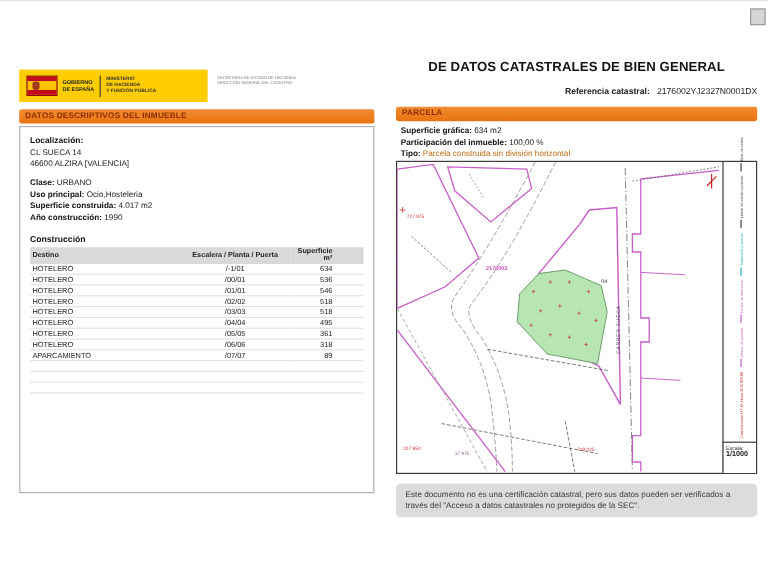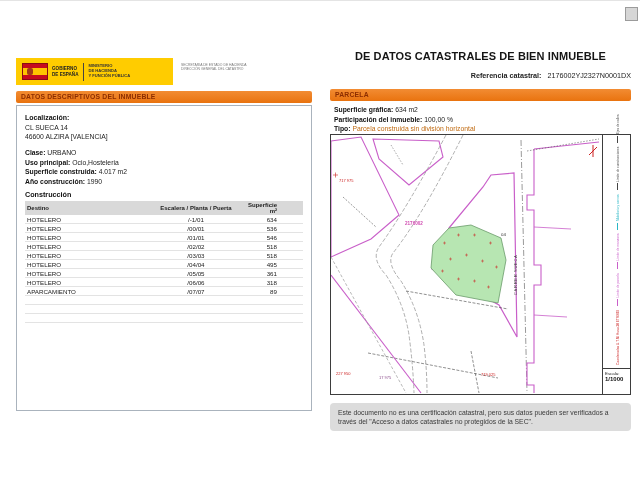--- a/index.html
+++ b/index.html
@@ -22,21 +22,21 @@
   .obar-left{left:16px;top:90px;width:296px;}
   .obar-right{left:330px;top:88px;width:301px;}
 
   .lbox{position:absolute;left:16px;top:104px;width:296px;height:306px;border:1px solid #aab3bd;box-sizing:border-box;padding:7px 8px;}
   .b{font-weight:bold;}
   .t7{font-size:6.8px;line-height:9px;color:#222;}
   .b7{font-size:7px;line-height:10px;color:#111;font-weight:bold;}
   .attr-line{font-size:6.8px;line-height:9.6px;color:#222;}
   .attr-line .b{color:#111;}
   #attr-block{margin-top:7px;}
-  .ctitle{font-size:7.2px;font-weight:bold;color:#111;margin-top:4px;margin-bottom:2px;}
+  .ctitle{font-size:7.2px;font-weight:bold;color:#111;margin-top:9px;margin-bottom:2px;}
   table.ctab{width:100%;border-collapse:collapse;table-layout:fixed;font-size:6.2px;color:#222;}
   table.ctab col.c1{width:45%;} table.ctab col.c2{width:33%;} table.ctab col.c3{width:22%;}
   table.ctab th{background:#d9d9d9;font-weight:bold;text-align:left;padding:1px 2px;font-size:6px;color:#222;}
   table.ctab th.c{text-align:center;} table.ctab th.r{text-align:right;padding-right:26px;}
   table.ctab td{padding:0 2px;height:8px;border-bottom:1px solid #e3e3e3;}
   table.ctab td.c{text-align:center;} table.ctab td.r{text-align:right;padding-right:26px;}
   table.ctab tr.empty td{height:8px;}
 
   
   .rtitle{position:absolute;left:330px;top:49px;width:301px;text-align:center;font-size:11px;font-weight:bold;color:#151515;letter-spacing:0.1px;}
@@ -171,21 +171,21 @@
           </tr>
           <tr class="empty">
             <td></td>
             <td></td>
             <td></td>
           </tr>
         </tbody>
     </table>
   </div>
 
-  <div class="rtitle">DE DATOS CATASTRALES DE BIEN INMUEBLE</div>
+  <div class="rtitle">DE DATOS CATASTRALES DE BIEN GENERAL</div>
   <div class="refline">
     <span class="b">Referencia catastral:</span>&nbsp;&nbsp;
     <span>2176002YJ2327N0001DX</span>
   </div>
 
   <div class="obar obar-right">
     <span>PARCELA</span>
   </div>
 
   <div id="parcela-fields">

